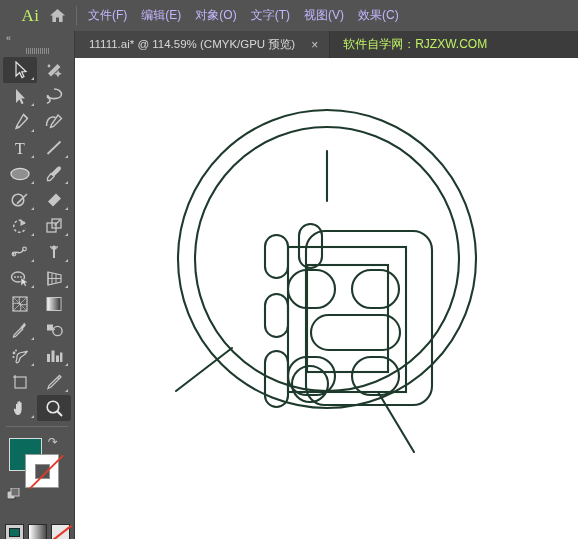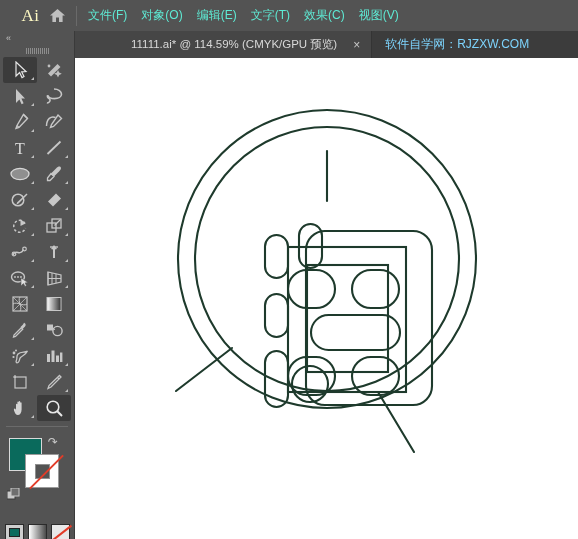--- a/index.html
+++ b/index.html
@@ -12,65 +12,65 @@
 
   
   #menubar {
     position: absolute; top: 0; left: 0;
     width: 578px; height: 31px;
     background: #535353;
     display: flex; align-items: center;
   }
   #ai-logo {
     width: 40px; text-align: center;
-    color: #fef9c3;
+    color: #bef264;
     font-size: 17px; font-weight: normal;
     font-family: "Liberation Serif", serif;
     letter-spacing: .5px;
     padding-left: 21px;
   }
   #home-btn {
     width: 34px; height: 31px;
     display: flex; align-items: center; justify-content: center;
   }
   #menu-sep {
     width: 1px; height: 20px; background: #6a6a6a; margin: 0 4px 0 2px;
   }
   .menu-item {
-    color: #5eead4;
+    color: #c4b5fd;
     font-size: 12px;
     padding: 4px 7px;
     white-space: nowrap;
   }
 
   
   #tabbar {
     position: absolute; top: 31px; left: 75px;
     width: 503px; height: 27px;
     background: #3C3C3C;
     display: flex; align-items: stretch;
   }
   #doc-tab {
     background: #464646;
     display: flex; align-items: center;
     padding: 0 8px 0 14px;
     border-right: 1px solid #343434;
   }
   #doc-tab-title {
-    color: #D8D8D8; font-size: 11.5px; white-space: nowrap; margin-left: 42px;
+    color: #D8D8D8; font-size: 11.5px; white-space: nowrap;
   }
   #doc-tab-close {
     color: #C8C8C8; font-size: 12px;
     margin-left: 13px; padding: 0 3px;
     line-height: 1;
   }
   #watermark {
     display: flex; align-items: center;
     padding-left: 13px;
-    color: #7dd3fc; font-size: 12px; white-space: nowrap;
+    color: #bef264; font-size: 12px; white-space: nowrap;
   }
 
   
   #toolpanel {
     position: absolute; top: 31px; left: 0;
     width: 75px; height: 508px;
     background: #535353;
     border-right: 1px solid #3a3a3a;
   }
   #panel-collapse {
@@ -176,25 +176,25 @@
 
 <div id="menubar">
   <div id="ai-logo">Ai</div>
   <div id="home-btn">
     <svg width="17" height="15" viewBox="0 0 17 15" aria-hidden="true">
       <path d="M8.5 1 L16 7.5 L13.6 7.5 L13.6 14 L10 14 L10 9.6 L7 9.6 L7 14 L3.4 14 L3.4 7.5 L1 7.5 Z" fill="#BFBFBF"></path>
     </svg>
   </div>
   <div id="menu-sep"></div>
   <div class="menu-item">文件(F)</div>
+  <div class="menu-item">编辑(E)</div>
   <div class="menu-item">对象(O)</div>
-  <div class="menu-item">编辑(E)</div>
   <div class="menu-item">文字(T)</div>
+  <div class="menu-item">视图(V)</div>
   <div class="menu-item">效果(C)</div>
-  <div class="menu-item">视图(V)</div>
 </div>
 
 <div id="tabbar">
   <div id="doc-tab">
     <span id="doc-tab-title">11111.ai* @ 114.59% (CMYK/GPU 预览)</span>
     <span id="doc-tab-close">×</span>
   </div>
   <div id="watermark">软件自学网：RJZXW.COM</div>
 </div>
 

